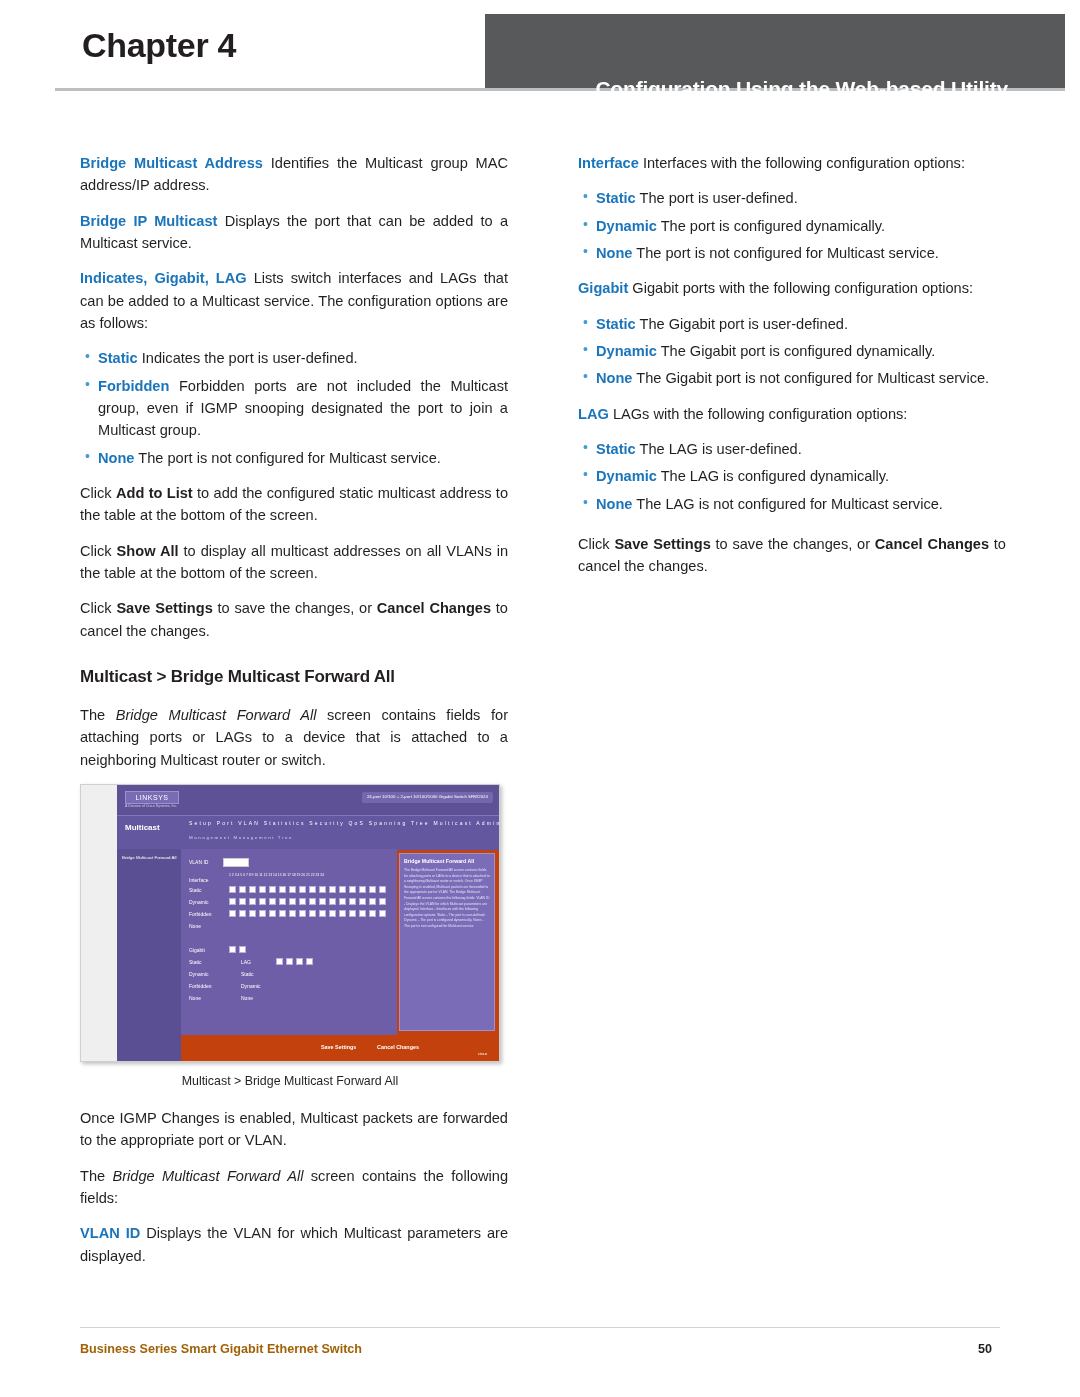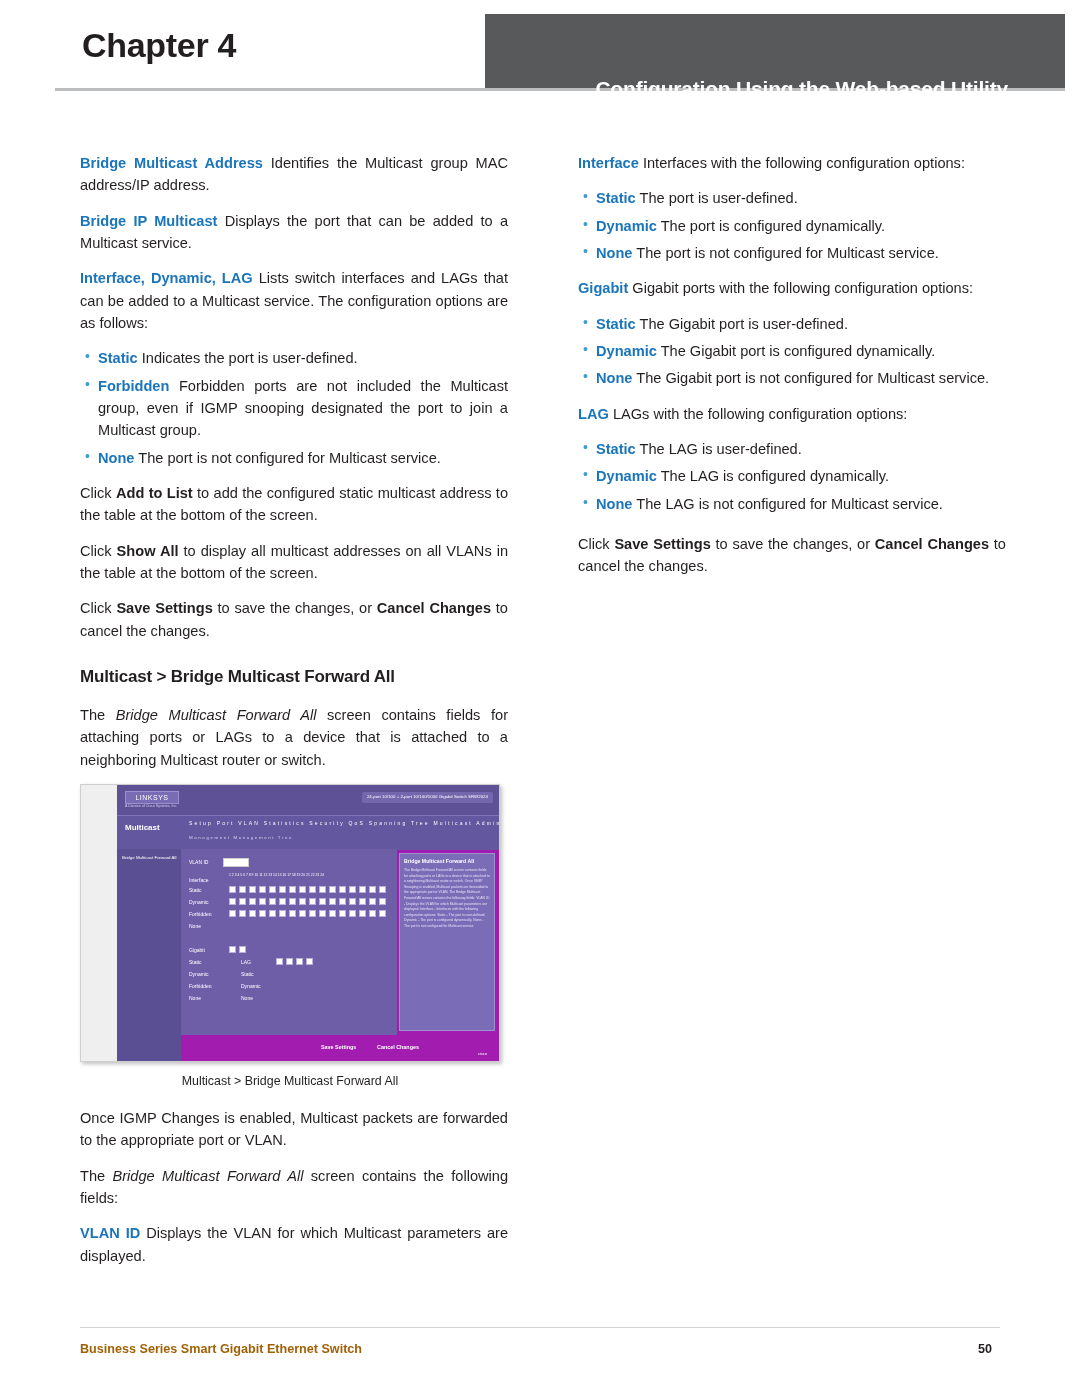--- a/index.html
+++ b/index.html
@@ -128,21 +128,21 @@
   .screen-left {
     position: absolute;
     left: 0; top: 0;
     width: 36px; height: 100%;
     background: #efefef;
   }
   .screen-body {
     position: absolute;
     left: 36px; top: 0;
     right: 0; bottom: 0;
-    background: #a21caf;
+    background: #c2410c;
   }
   .screen-topbar {
     position: absolute;
     left: 0; top: 0; right: 0;
     height: 30px;
     background: #5f5196;
   }
   .screen-logo {
     position: absolute;
     left: 8px; top: 6px;
@@ -340,21 +340,21 @@
     <span class="blue">Bridge Multicast Address</span>
     <span>Identifies the Multicast group MAC address/IP address.</span>
   </p>
 
   <p>
     <span class="blue">Bridge IP Multicast</span>
     <span>Displays the port that can be added to a Multicast service.</span>
   </p>
 
   <p>
-    <span class="blue">Interface, Dynamic, LAG</span>
+    <span class="blue">Indicates, Gigabit, LAG</span>
     <span>Lists switch interfaces and LAGs that can be added to a Multicast service. The configuration options are as follows:</span>
   </p>
 
   <div class="bullet">
     <span class="blue">Static</span>
     <span>Indicates the port is user-defined.</span>
   </div>
   <div class="bullet">
     <span class="blue">Forbidden</span>
     <span>Forbidden ports are not included the Multicast group, even if IGMP snooping designated the port to join a Multicast group.</span>

